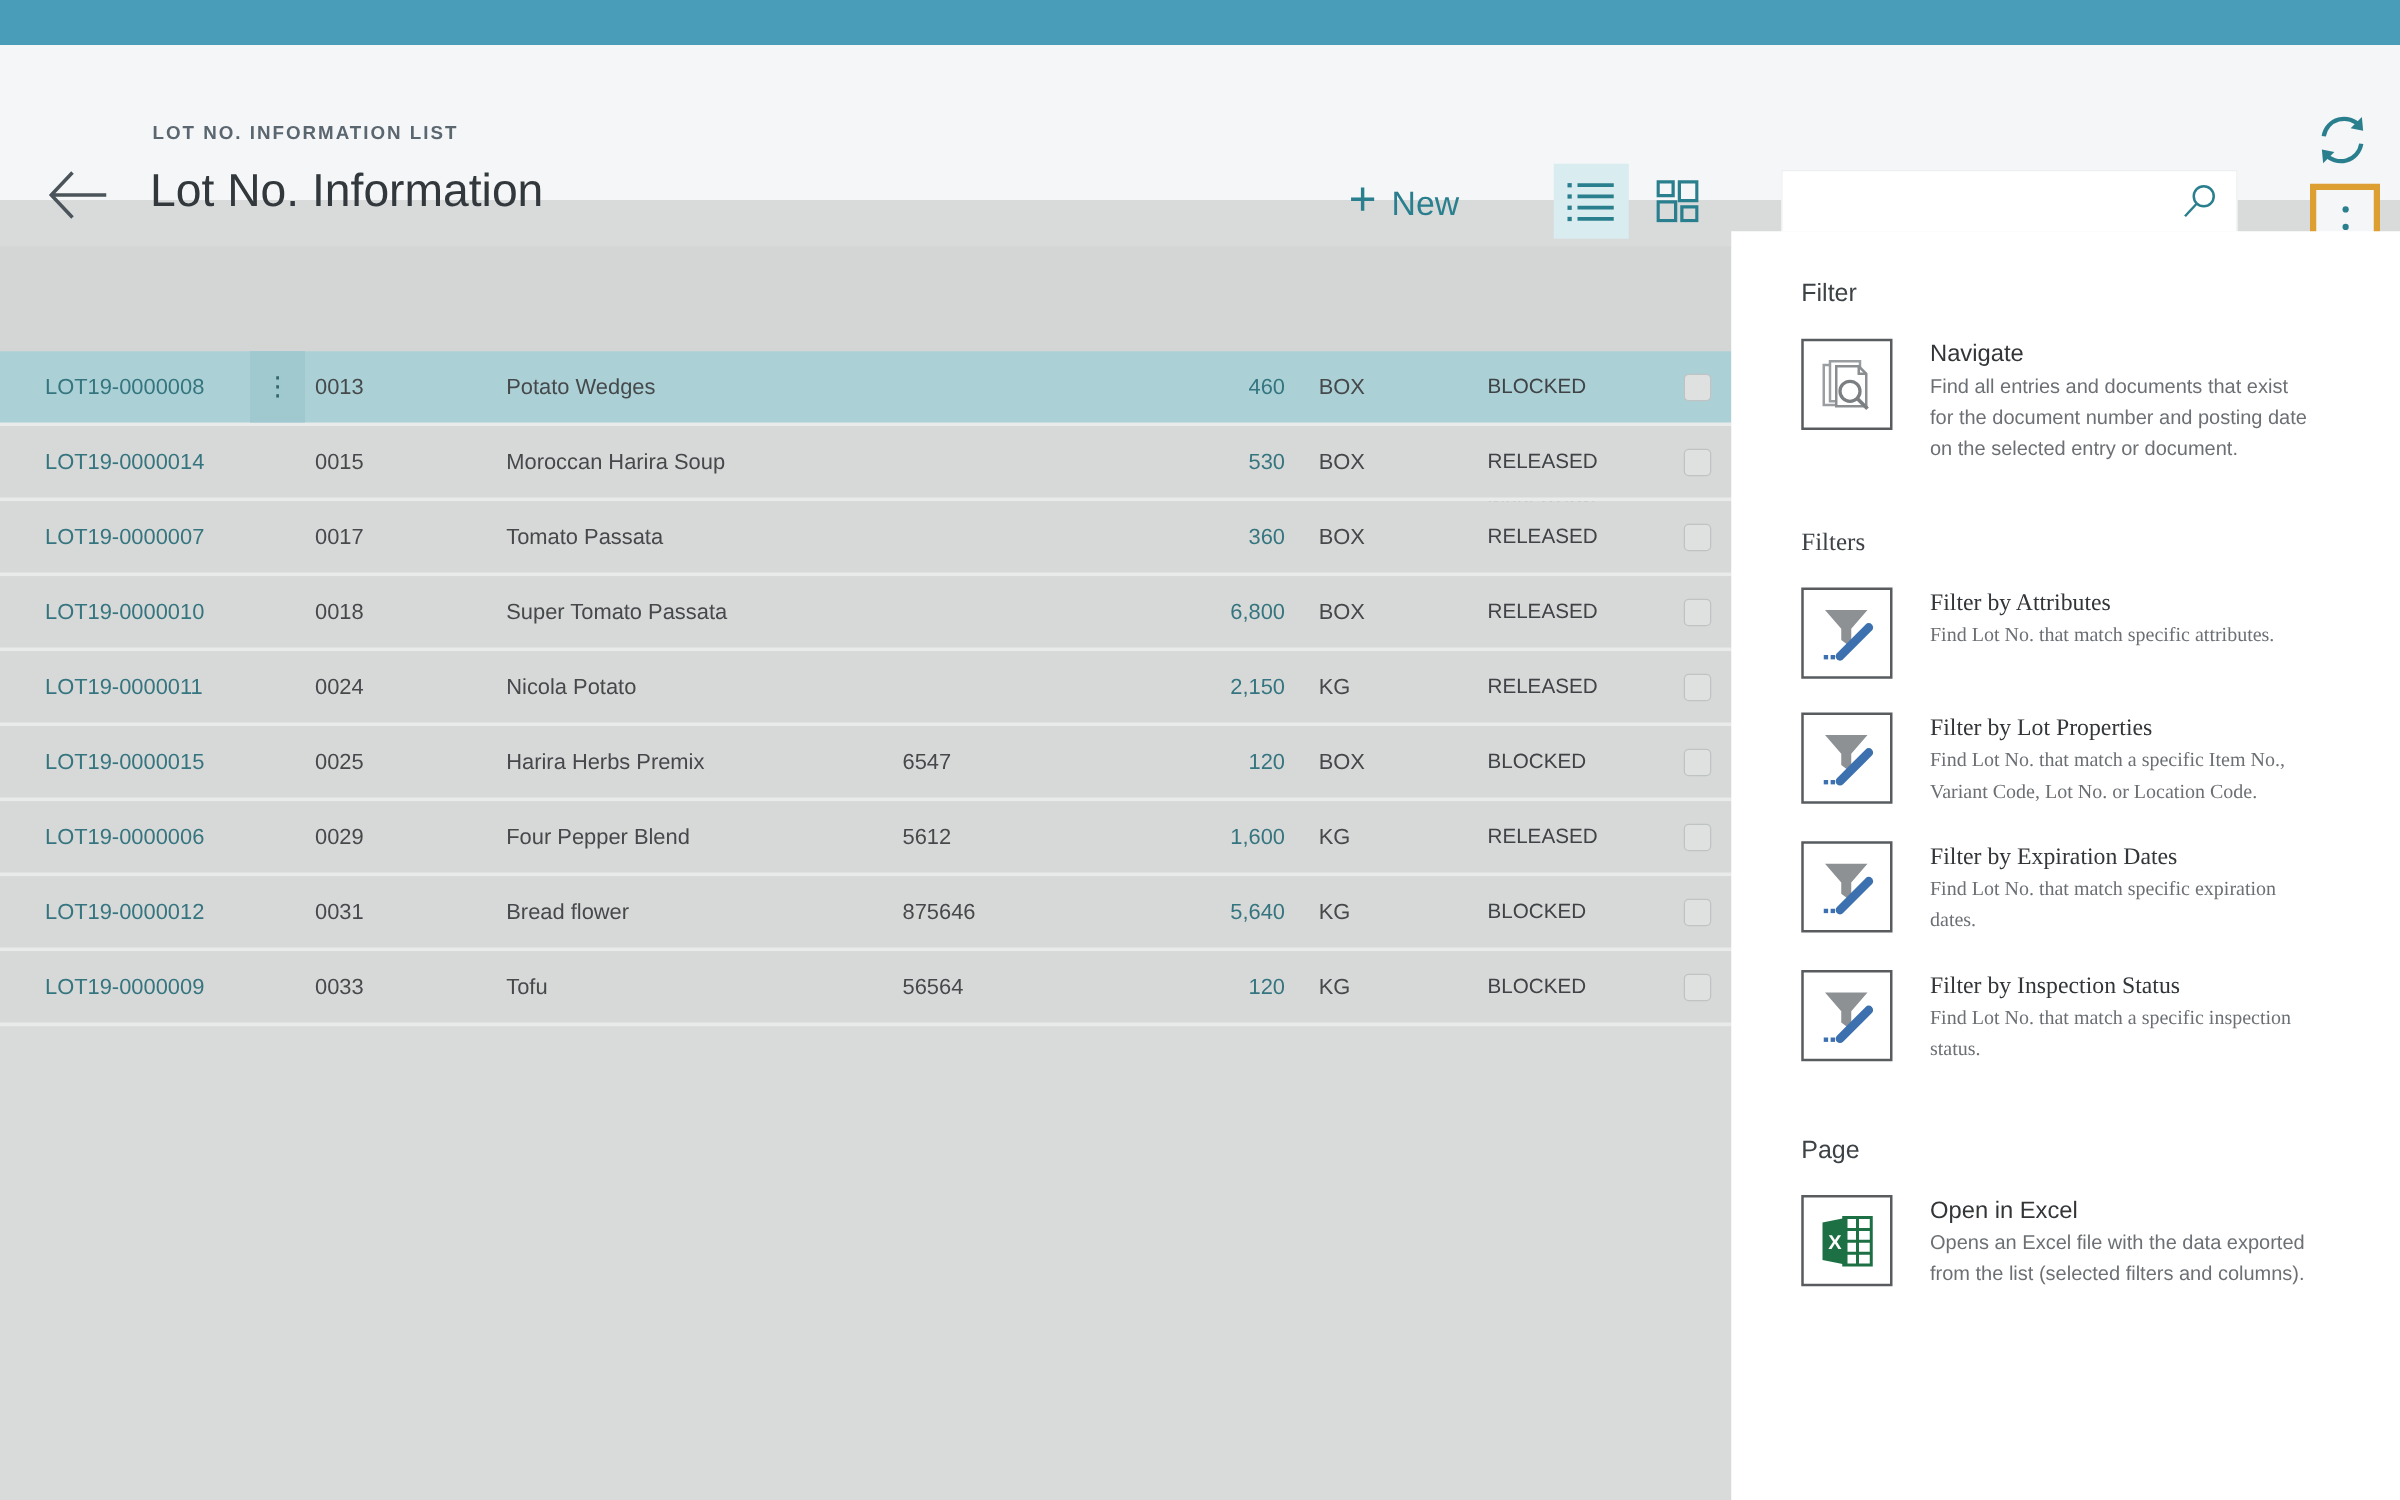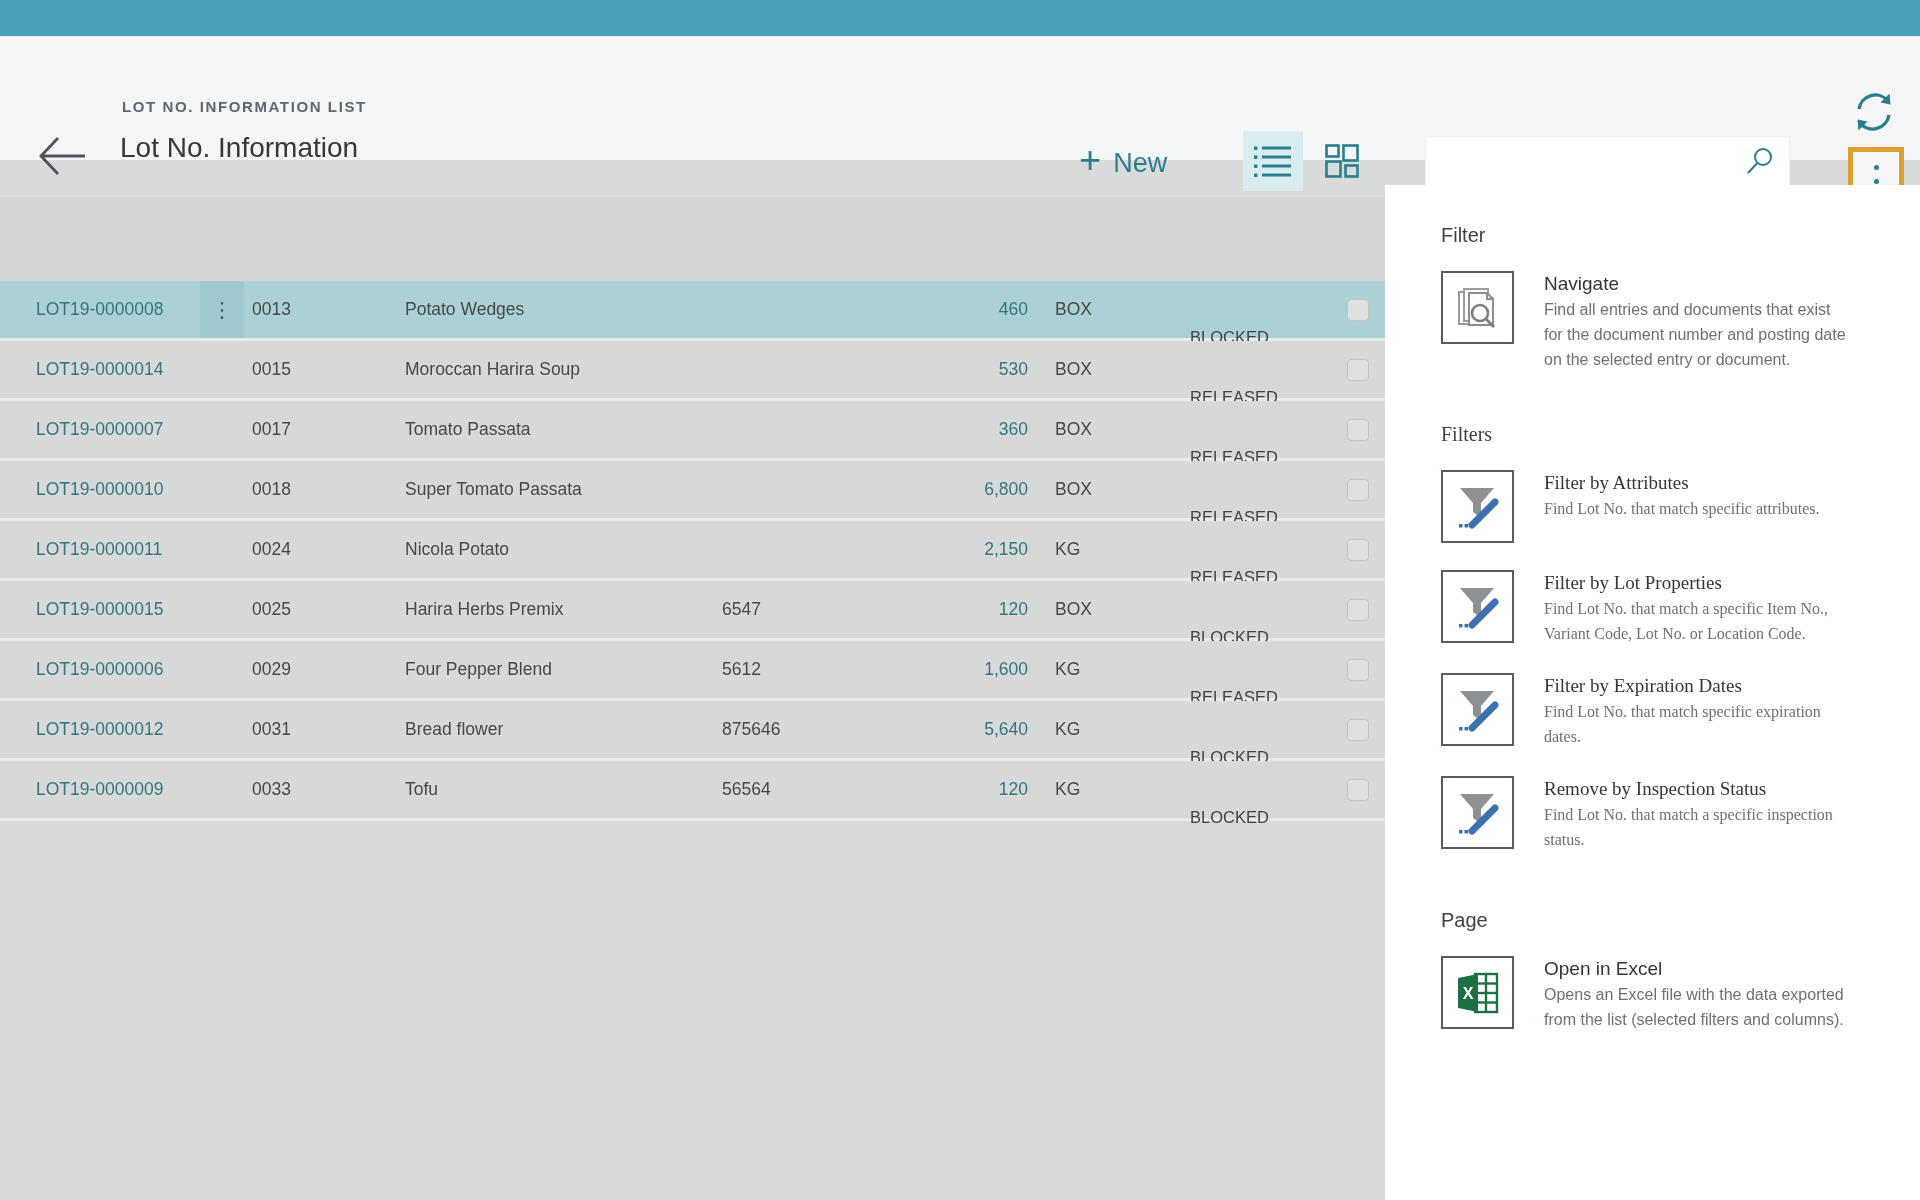--- a/index.html
+++ b/index.html
@@ -4,21 +4,21 @@
 <style>
   html,body{margin:0;padding:0;background:#222;}
   .page{position:relative;width:1920px;height:1200px;background:#d9dada;overflow:hidden;
         font-family:"Liberation Sans",sans-serif;-webkit-font-smoothing:antialiased;}
 
   
   .topbar{position:absolute;left:0;top:0;width:1920px;height:36px;background:#4a9db9;}
   .app-header{position:absolute;left:0;top:36px;width:1920px;height:124px;background:#f4f6f7;}
   .back-btn{position:absolute;left:36px;top:98px;width:52px;height:46px;background:none;border:none;cursor:pointer;padding:0;}
   .caption{position:absolute;left:122px;top:62px;font-size:15px;font-weight:700;letter-spacing:1.6px;color:#5b6770;}
-  .page-title{position:absolute;left:120px;top:96px;font-size:28px;font-weight:400;color:#32383c;}
+  .page-title{position:absolute;left:120px;top:96px;font-size:37px;font-weight:400;color:#32383c;}
   .new-btn{position:absolute;left:1073px;top:104px;height:46px;display:flex;align-items:center;gap:12px;
            background:none;border:none;cursor:pointer;color:#2a7f8e;font-family:inherit;}
   .new-btn .plus{font-size:38px;font-weight:200;line-height:38px;transform:translateY(-3px);}
   .new-btn .lbl{font-size:27px;font-weight:400;}
   .view-btn{position:absolute;top:95px;width:60px;height:60px;border:none;background:none;cursor:pointer;
             display:flex;align-items:center;justify-content:center;padding:0;}
   .view-btn.list{left:1243px;background:#d9ecef;}
   .view-btn.tiles{left:1312px;}
   .search-box{position:absolute;left:1425px;top:100px;width:365px;height:50px;background:#ffffff;
               border:1px solid #eceff0;box-sizing:border-box;display:flex;align-items:center;}
@@ -55,21 +55,21 @@
   .cell.lot{left:36px;color:#35757f;text-decoration:none;cursor:pointer;}
   .row-menu{position:absolute;left:200px;top:0;width:44px;height:100%;background:#9fc8cf;
             display:none;align-items:center;justify-content:center;cursor:pointer;}
   .row.selected .row-menu{display:flex;}
   .row-menu span{font-size:21px;color:#33646c;line-height:1;}
   .cell.item{left:252px;}
   .cell.desc{left:405px;}
   .cell.variant{left:722px;}
   .cell.inv{left:880px;width:148px;text-align:right;color:#35757f;text-decoration:none;cursor:pointer;}
   .cell.base{left:1055px;}
-  .cell.status{left:1190px;font-size:16.5px;color:#3f4346;margin-top:28px;}
+  .cell.status{left:1190px;font-size:16.5px;color:#3f4346;}
   .cell.check{left:1347px;top:50%;height:20px;width:20px;line-height:normal;transform:translateY(-50%);
               background:#dfe1e1;border:1px solid #c0c3c3;border-radius:4px;cursor:pointer;}
 
   
   .context-menu{position:absolute;left:1385px;top:185px;width:535px;height:1015px;background:#ffffff;
                 box-sizing:border-box;padding:38px 28px 0 56px;overflow:hidden;}
   .menu-section h2{margin:0;font-size:20px;font-weight:400;color:#3d4246;line-height:24px;}
   .menu-section-1{margin-top:50px;font-family:Liberation Serif, serif;}
   .menu-section-2{margin-top:56px;}
   .menu-items{margin-top:24px;}
@@ -342,21 +342,21 @@
     <div class="icon-box">
                 <svg width="48" height="48" viewBox="0 0 48 48" fill="none">
     <path d="M6 5 H40 L27 20 V35 L19 29 V20 Z" fill="#8d9193"></path>
     <line x1="18" y1="42" x2="41" y2="19" stroke="#3c70ae" stroke-width="7" stroke-linecap="round"></line>
     <rect x="5" y="41" width="3.5" height="3.5" fill="#3c70ae"></rect>
     <rect x="10.5" y="41" width="3.5" height="3.5" fill="#3c70ae"></rect>
     <rect x="16" y="41" width="3.5" height="3.5" fill="#3c70ae"></rect>
   </svg>
               </div>
     <div class="menu-item-text">
-      <div class="menu-item-title">Remove by Inspection Status</div>
+      <div class="menu-item-title">Filter by Inspection Status</div>
       <div class="menu-item-desc">Find Lot No. that match a specific inspection status.</div>
     </div>
   </div>
           </div>
   </div>
         <div class="menu-section menu-section-2">
     <h2>Page</h2>
     <div class="menu-items">
             <div class="menu-item">
     <div class="icon-box">

